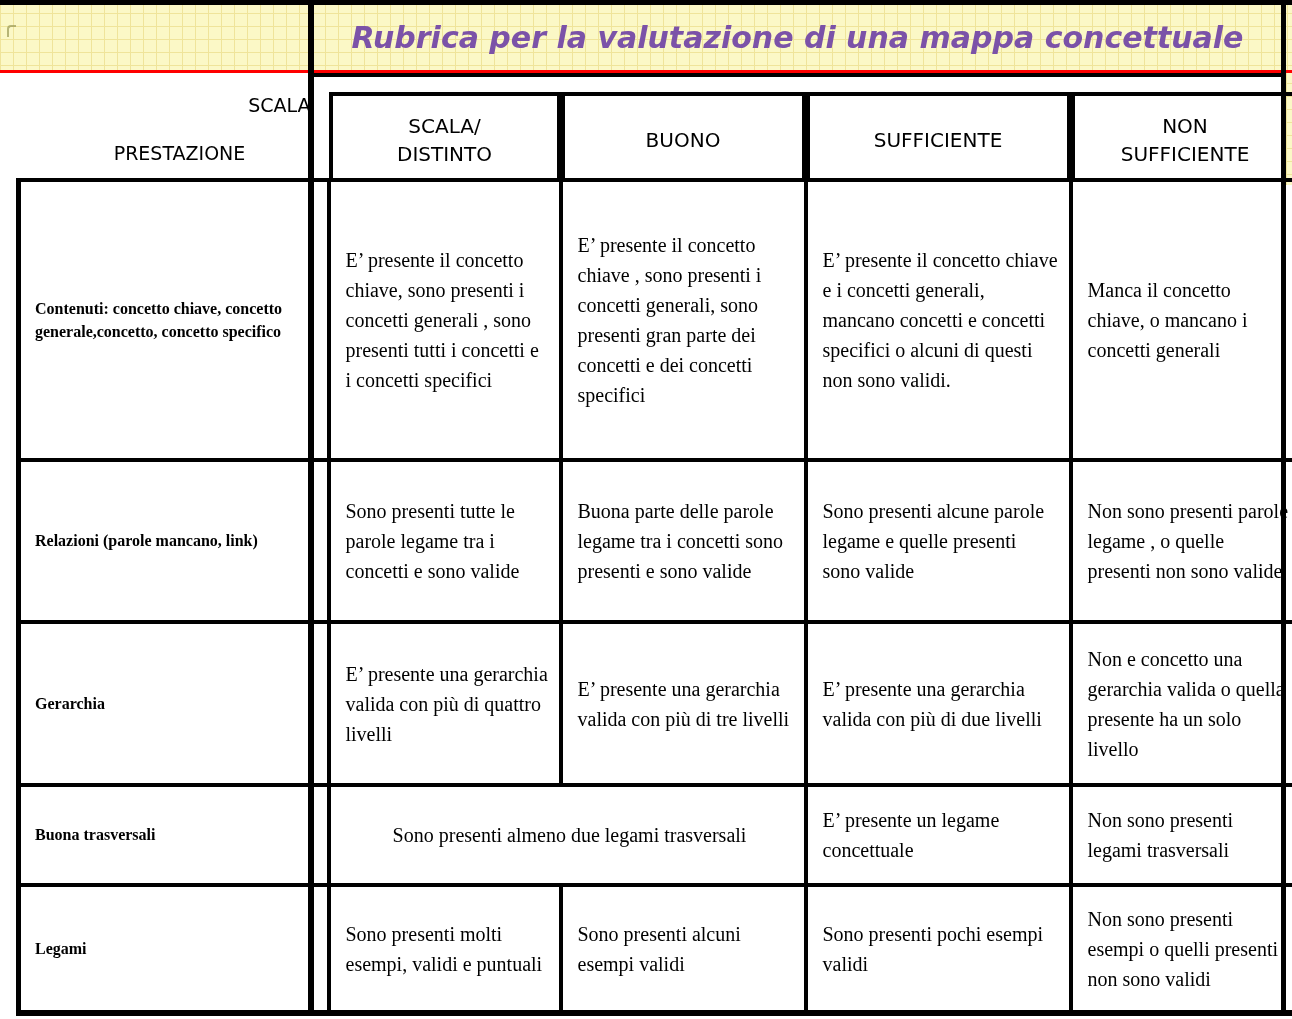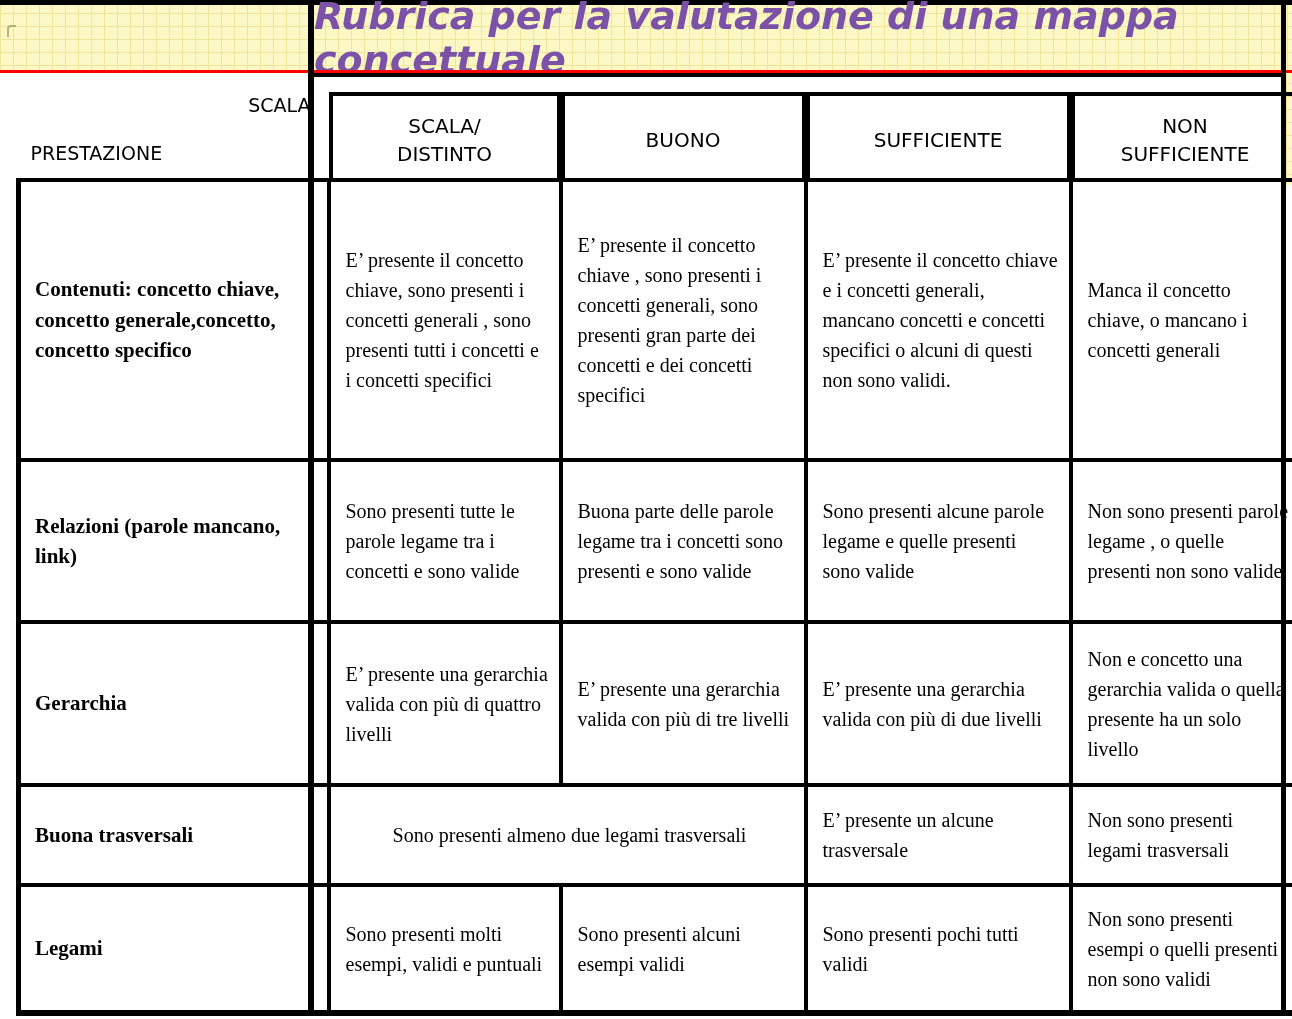--- a/index.html
+++ b/index.html
@@ -28,59 +28,59 @@
   .right-bar{position:absolute;left:1281px;top:5px;width:5px;height:1008px;background:#000;}
   .artifact{
     position:absolute;left:7px;top:25px;width:7px;height:10px;
     border:2px solid #9a9a55;border-right:none;border-bottom:none;border-radius:4px 0 0 0;opacity:.7;
   }
   
   .title-cell{
     position:absolute;left:314px;top:5px;width:967px;height:65px;
     display:flex;align-items:center;justify-content:center;
     font-family:"DejaVu Sans", sans-serif;
-    font-weight:bold;font-style:italic;font-size:38px;
+    font-weight:bold;font-style:italic;font-size:30px;
     color:var(--title-purple,#7B52A8);
     letter-spacing:0px;
   }
   
   table.rubric{
     position:absolute;left:16px;top:70px;
     border-collapse:collapse;table-layout:fixed;
     width:1281px;
   }
   table.rubric td{box-sizing:border-box;}
   
   tr.hdr td{height:110px;padding:0;border:none;vertical-align:top;}
   td.corner{
     display:table-cell;
   }
   .corner-inner{
     height:100%;display:flex;flex-direction:column;justify-content:space-between;
     font-family:"DejaVu Sans", sans-serif;font-size:19px;color:#000;
   }
   .scala{text-align:right;padding:24px 18px 0 0;}
-  .prestazione{text-align:left;padding:0 0 14px 12px;}
+  .prestazione{text-align:center;padding:0 0 14px 12px;}
   .hbox{
     margin-top:22px;height:calc(100% - 22px);box-sizing:border-box;
     border:4px solid #000;border-bottom:none;
     display:flex;align-items:center;justify-content:center;
     text-align:center;white-space:pre-line;
     font-family:"DejaVu Sans", sans-serif;font-size:20px;line-height:1.4;
     padding-top:6px;
   }
   
   tr.data td{
     border:4px solid #000;
     font-size:20px;line-height:1.5;color:#000;
     padding:8px 10px 8px 15px;
     vertical-align:middle;
   }
   tr.data td.rlabel{
-    font-weight:bold;font-size:21px;line-height:1.45;
+    font-weight:bold;font-size:16px;line-height:1.45;
     border-left:5px solid #000;
     padding-left:14px;padding-right:16px;
   }
   tr.data td:last-child{border-right:none;}
   tr.r1 td{height:280px;}
   tr.r2 td{height:162px;}
   tr.r3 td{height:163px;}
   tr.r4 td{height:100px;}
   tr.r5 td{height:128px;border-bottom:6px solid #000;}
   td.merged{padding-left:20px;text-align:center;}
@@ -152,29 +152,29 @@
       <td class="rlabel">Gerarchia</td>
       <td>E’ presente una gerarchia valida con più di quattro livelli</td>
       <td>E’ presente una gerarchia valida con più di tre livelli</td>
       <td>E’ presente una gerarchia valida con più di due livelli</td>
       <td>Non e concetto una gerarchia valida o quella presente ha un solo livello</td>
     </tr>
 
     <tr class="data r4">
       <td class="rlabel">Buona trasversali</td>
       <td class="merged" colspan="2">Sono presenti almeno due legami trasversali</td>
-      <td>E’ presente un alcune trasversale</td>
+      <td>E’ presente un legame concettuale</td>
       <td>Non sono presenti legami trasversali</td>
     </tr>
 
     <tr class="data r5">
       <td class="rlabel">Legami</td>
       <td>Sono presenti molti esempi, validi e puntuali</td>
       <td>Sono presenti alcuni esempi validi</td>
-      <td>Sono presenti pochi tutti validi</td>
+      <td>Sono presenti pochi esempi validi</td>
       <td>Non sono presenti esempi o quelli presenti non sono validi</td>
     </tr>
     </tbody>
   </table>
 
   <div class="vline"></div>
   <div class="right-bar"></div>
 </div>
 
 </body></html>

